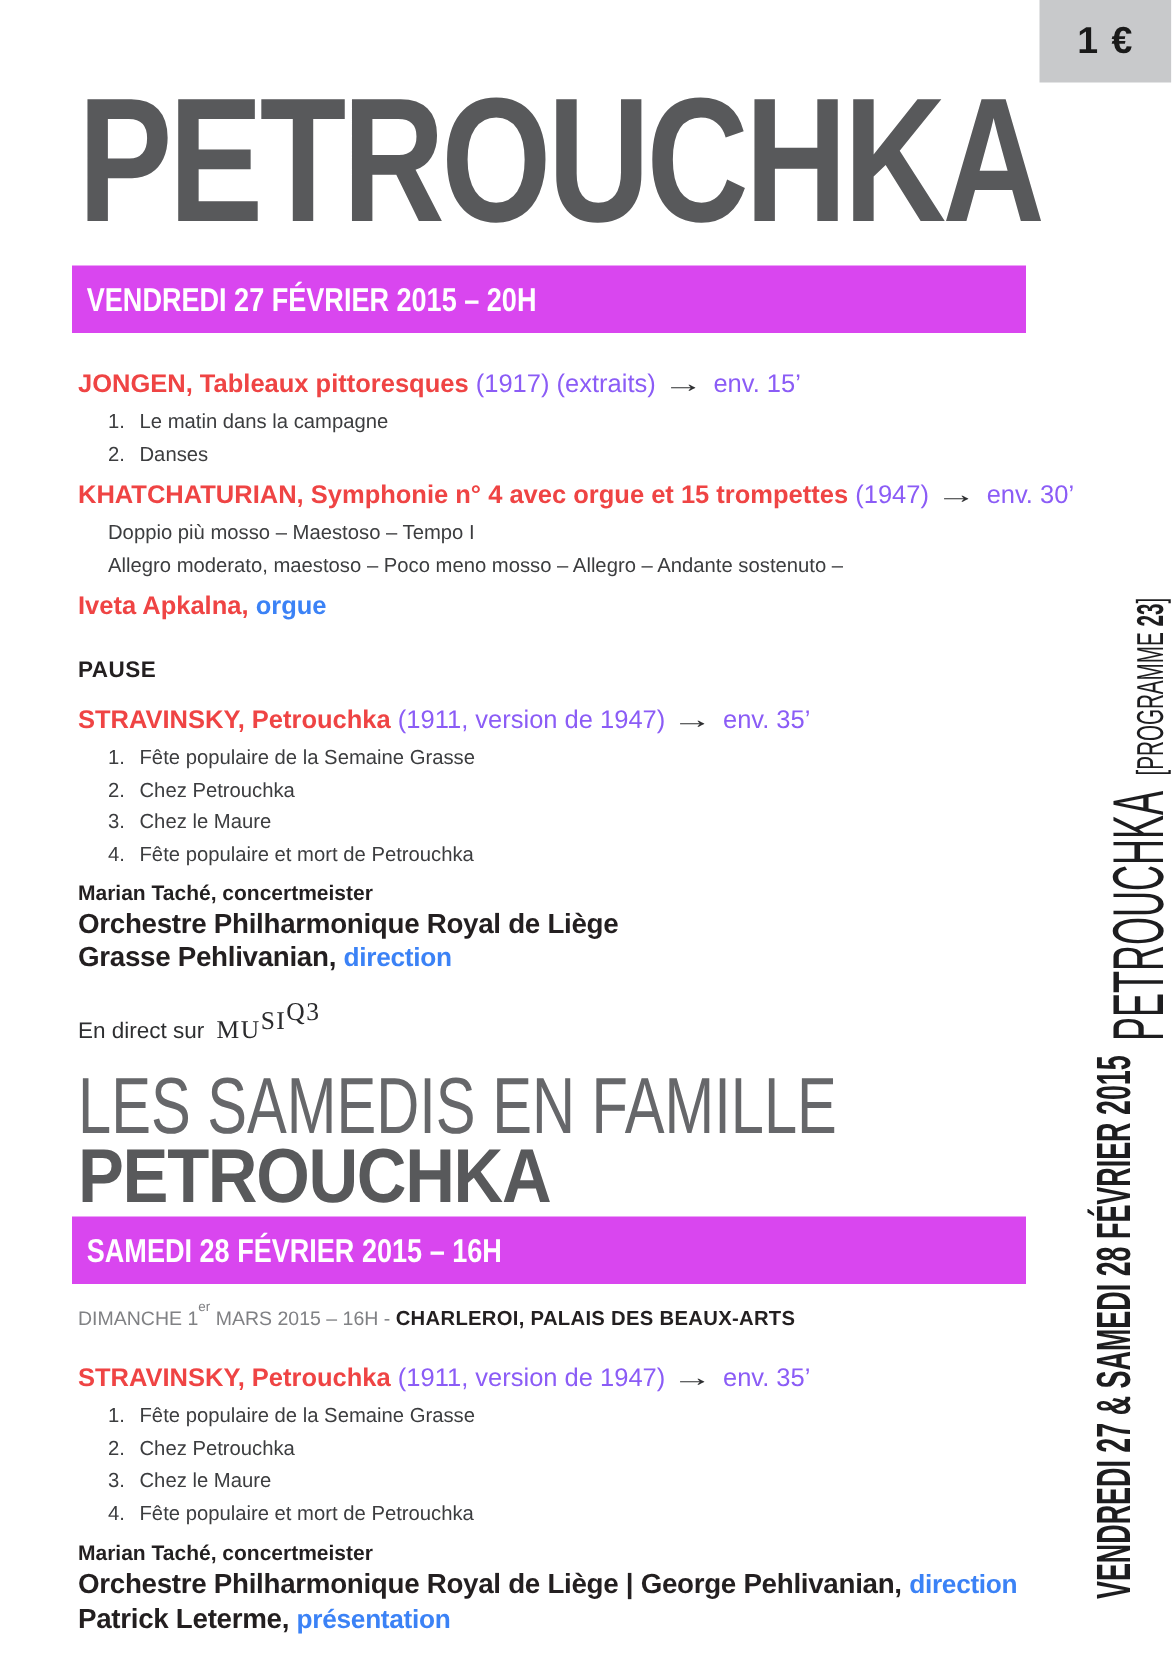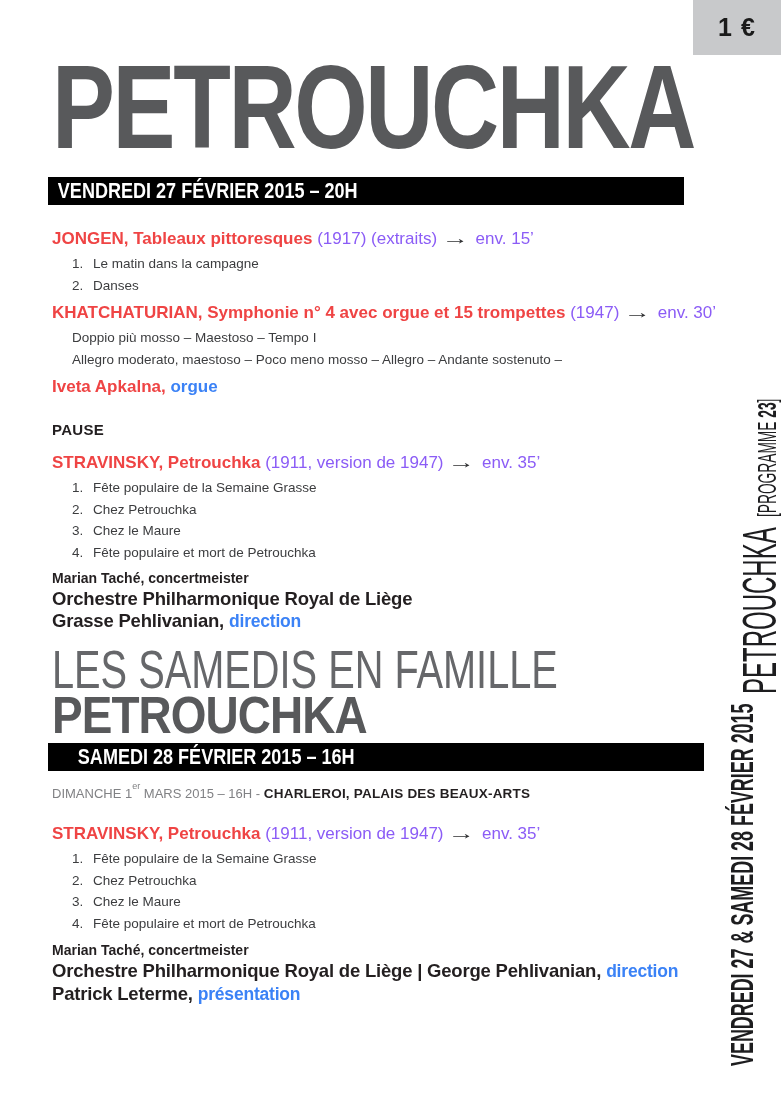--- a/index.html
+++ b/index.html
@@ -9,25 +9,25 @@
   .price{position:absolute;top:0;right:0;width:88px;height:55px;background:#c8c9cb;
          display:flex;align-items:center;justify-content:center;
          font-size:25px;font-weight:bold;color:#1a1a1a;letter-spacing:1px;}
 
   .content{position:absolute;left:52px;top:0;width:633px;}
 
   .main-title{margin-top:62px;height:90px;line-height:90px;font-size:118px;font-weight:bold;
               color:#58595b;letter-spacing:-3px;white-space:nowrap;
               transform:scaleX(0.80);transform-origin:0 50%;}
 
-  .datebar{margin-left:-4px;width:636px;height:28px;background:#000000;display:flex;align-items:center;overflow:hidden;}
+  .datebar{margin-left:-4px;width:636px;height:45px;background:#d946ef;display:flex;align-items:center;overflow:hidden;}
   .datebar-text{color:#fff;font-size:22px;font-weight:bold;white-space:nowrap;padding-left:12px;
                 transform:scaleX(0.82);transform-origin:0 50%;}
   .bar1{margin-top:25px;}
-  .bar2{margin-top:6px;padding-left:20px;}
+  .bar2{margin-top:6px;}
 
   .work-heading{font-size:17px;line-height:22px;white-space:nowrap;}
   .wh1{margin-top:23px;}
   .wh2{margin-top:6px;}
   .wh3{margin-top:12px;}
   .wh4{margin-top:21px;}
   .wb{font-weight:bold;color:#ef4444;}
   .wr{font-weight:400;color:#8b5cf6;text-align:right;}
   .arrow{display:inline-block;transform:scaleX(1.6);margin:0 7px 0 5px;color:#2e2f31;}
 
@@ -150,20 +150,24 @@
 
     <div class="credits">
       <div class="credit-sm">Marian Taché, concertmeister</div>
       <div class="credit-lg">Orchestre Philharmonique Royal de Liège</div>
       <div class="credit-lg">
         <span>Grasse Pehlivanian,</span>
         <span class="role">direction</span>
       </div>
     </div>
 
+    <div class="broadcast">
+      <span>En direct sur</span>
+      <span class="logo"><span class="lg-mu">MU</span><span class="lg-si">SI</span><span class="lg-q3">Q3</span></span>
+    </div>
 
     <div class="series-title">LES SAMEDIS EN FAMILLE</div>
     <div class="sub-title">PETROUCHKA</div>
 
     <div class="datebar bar2">
       <span class="datebar-text">SAMEDI 28 FÉVRIER 2015 – 16H</span>
     </div>
 
     <div class="altdate">
       <span>DIMANCHE 1</span><sup>er</sup>

